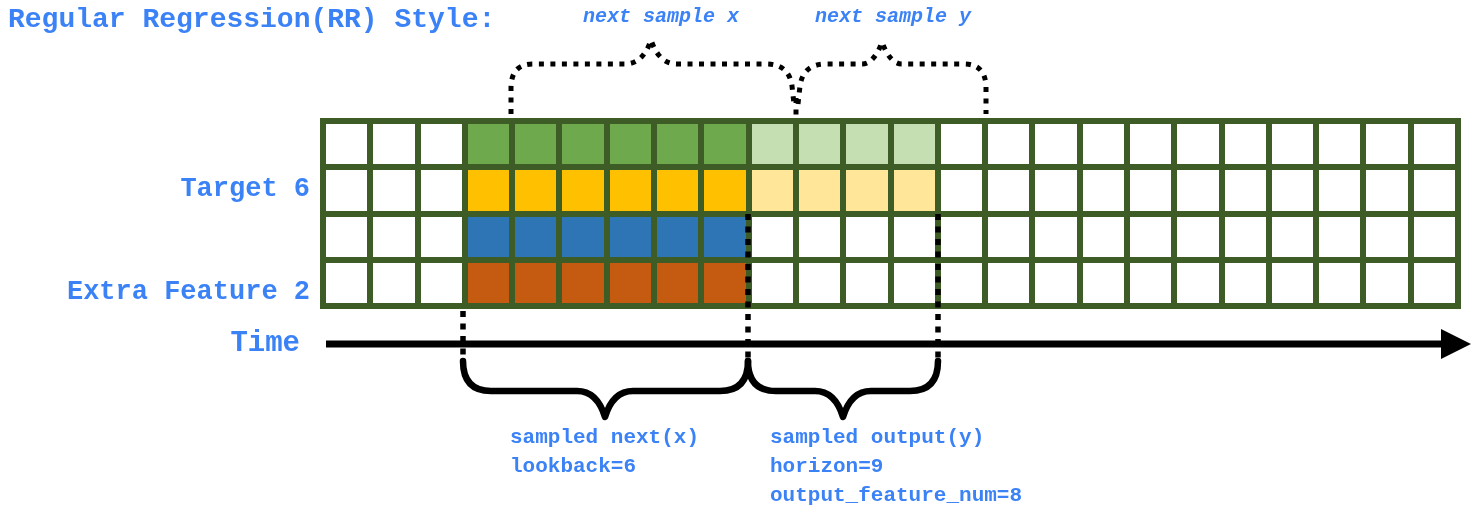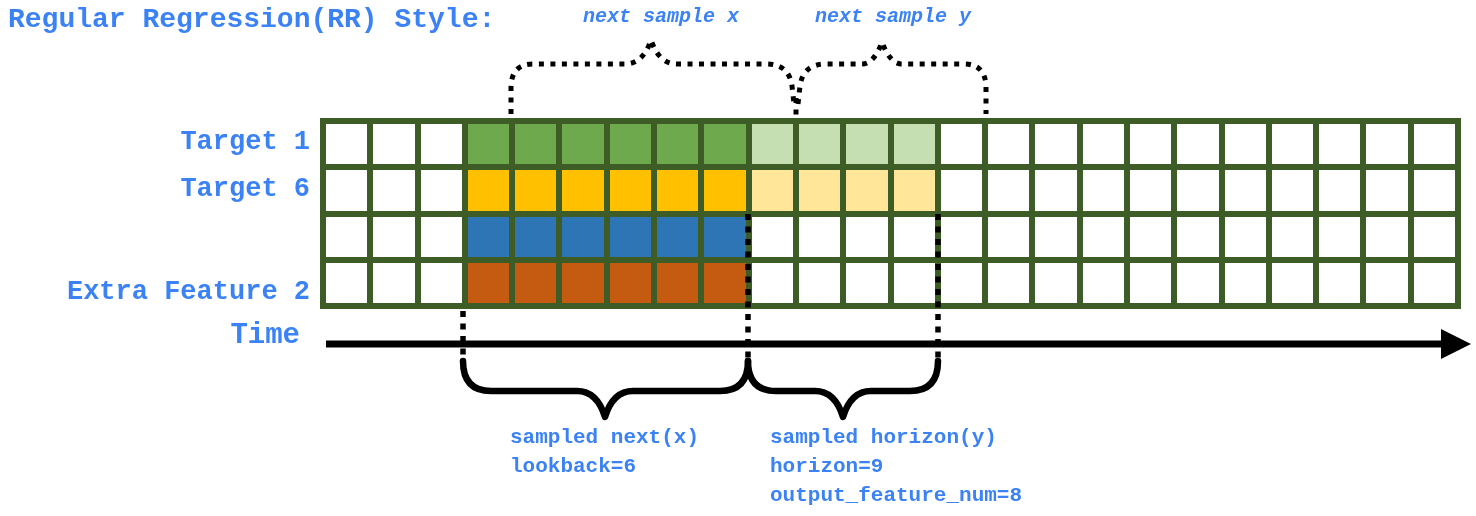--- a/index.html
+++ b/index.html
@@ -14,37 +14,36 @@
   .ny{left:893px;}
   .row-label{position:absolute;left:0;width:310px;text-align:right;font-size:27px;font-weight:700;height:47px;line-height:47px;white-space:nowrap;}
   .rl0{top:119px;} .rl1{top:166px;} .rl2{top:214px;} .rl3{top:269px;}
   .grid{
     position:absolute;left:320px;top:118px;width:1141px;height:191px;box-sizing:border-box;
     background:var(--grid-border);
     display:grid;grid-template-columns:repeat(24,1fr);grid-template-rows:repeat(4,1fr);
     gap:6px;padding:6px;
   }
   .cell{background:#fff;}
-  .time-label{position:absolute;left:0;width:300px;top:319px;text-align:right;font-size:29px;font-weight:700;}
+  .time-label{position:absolute;left:0;width:300px;top:327px;text-align:right;font-size:29px;font-weight:700;}
   .overlay{position:absolute;left:0;top:0;pointer-events:none;}
   .sample-text{position:absolute;top:423px;font-size:21px;font-weight:700;line-height:29px;white-space:nowrap;}
   .st-left{left:510px;}
   .st-right{left:770px;}
 </style>
 </head>
 <body>
 
 <div class="canvas" style="--grid-border: #3e5c26; --anno: #000000;">
 
   <div class="title">Regular Regression(RR) Style:</div>
 
   <div class="next-label nx">next sample x</div>
   <div class="next-label ny">next sample y</div>
 
-  <div class="row-label rl0">Target 1</div>
   <div class="row-label rl1">Target 6</div>
   <div class="row-label rl3">Extra Feature 2</div>
 
   <div class="grid" id="grid">
       <div class="cell" style="background: rgb(255, 255, 255);"></div>
       <div class="cell" style="background: rgb(255, 255, 255);"></div>
       <div class="cell" style="background: rgb(255, 255, 255);"></div>
       <div class="cell" style="background: rgb(110, 170, 77);"></div>
       <div class="cell" style="background: rgb(110, 170, 77);"></div>
       <div class="cell" style="background: rgb(110, 170, 77);"></div>
@@ -161,18 +160,18 @@
 
     <path d="M 748,361 Q 748,391 776,391 L 815,391 Q 835,391 843,417 Q 851,391 871,391 L 910,391 Q 938,391 938,361" fill="none" style="stroke:var(--anno)" stroke-width="6.5" stroke-linecap="round" stroke-linejoin="round"></path>
   </svg>
 
   <div class="sample-text st-left">
     <div>sampled next(x)</div>
     <div>lookback=6</div>
   </div>
 
   <div class="sample-text st-right">
-    <div>sampled horizon(y)</div>
+    <div>sampled output(y)</div>
     <div>horizon=9</div>
     <div>output_feature_num=8</div>
   </div>
 
 </div>
 
 </body></html>

